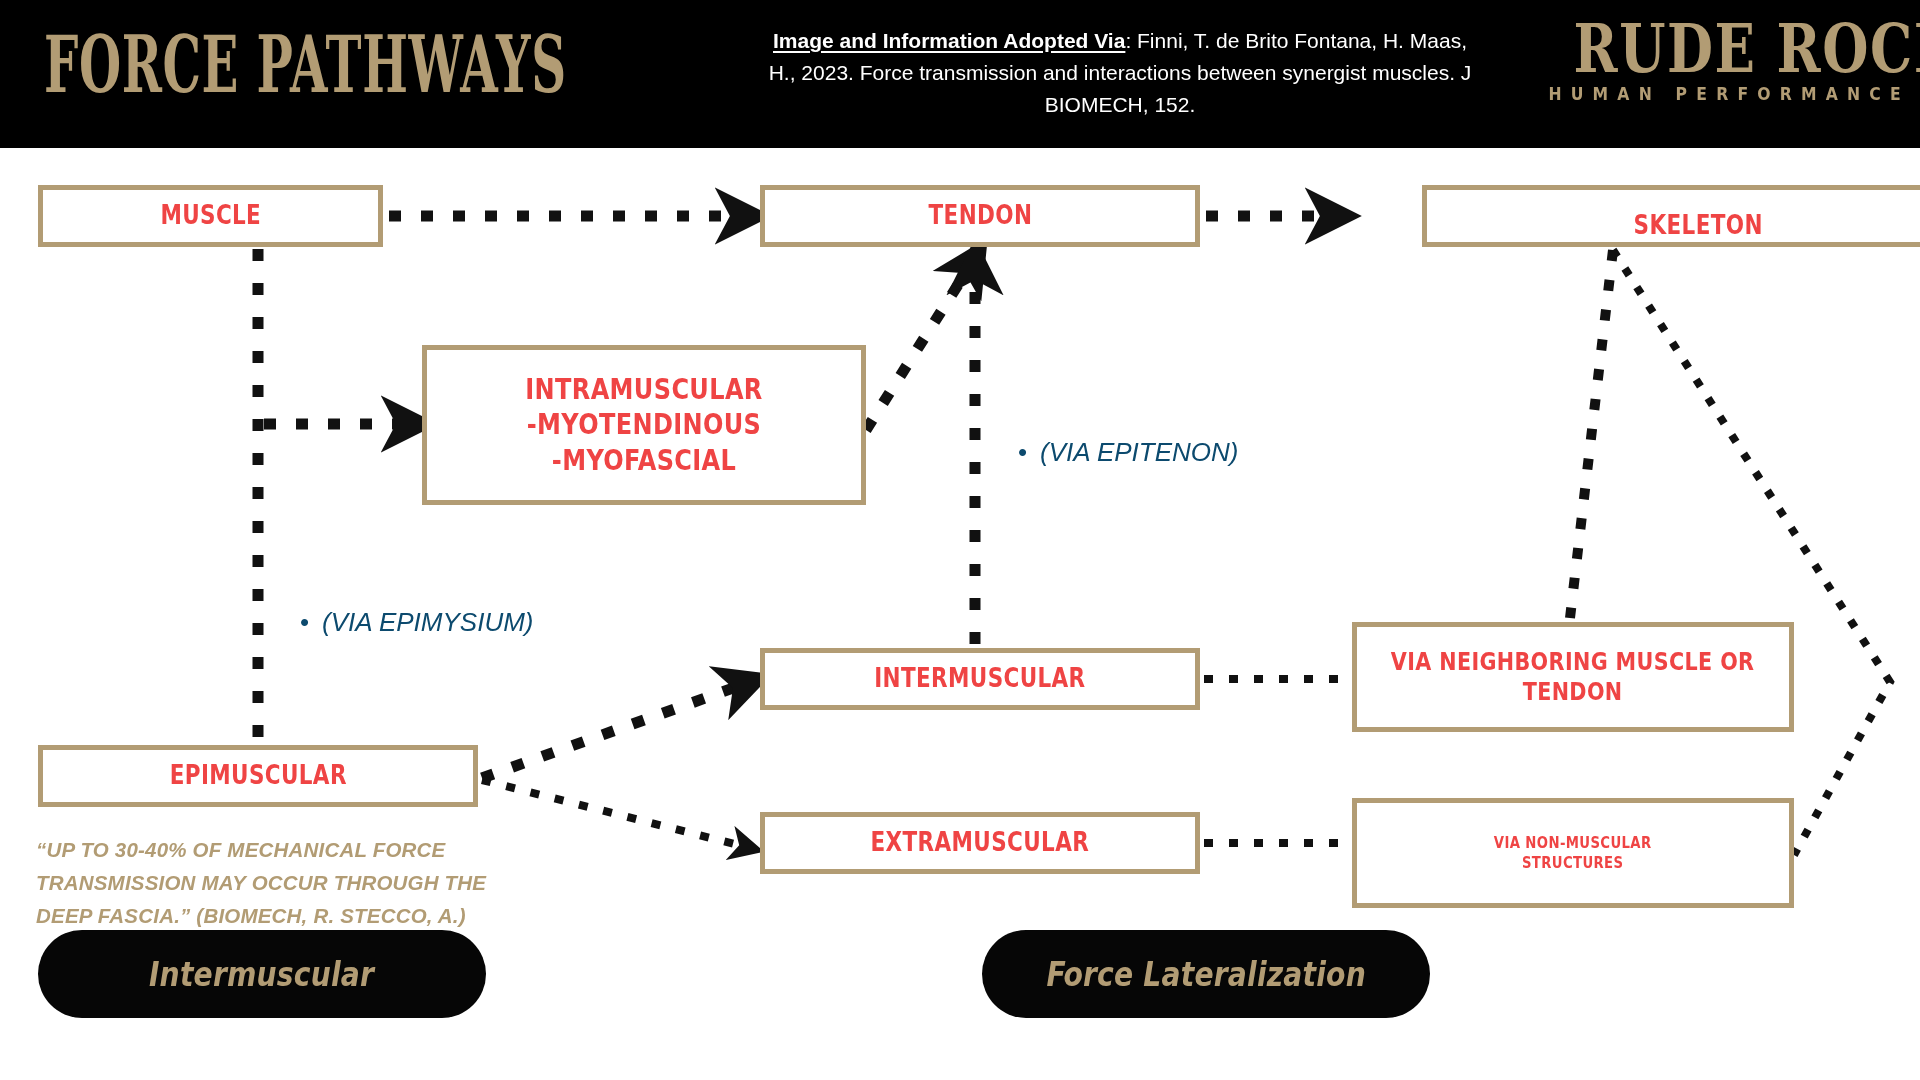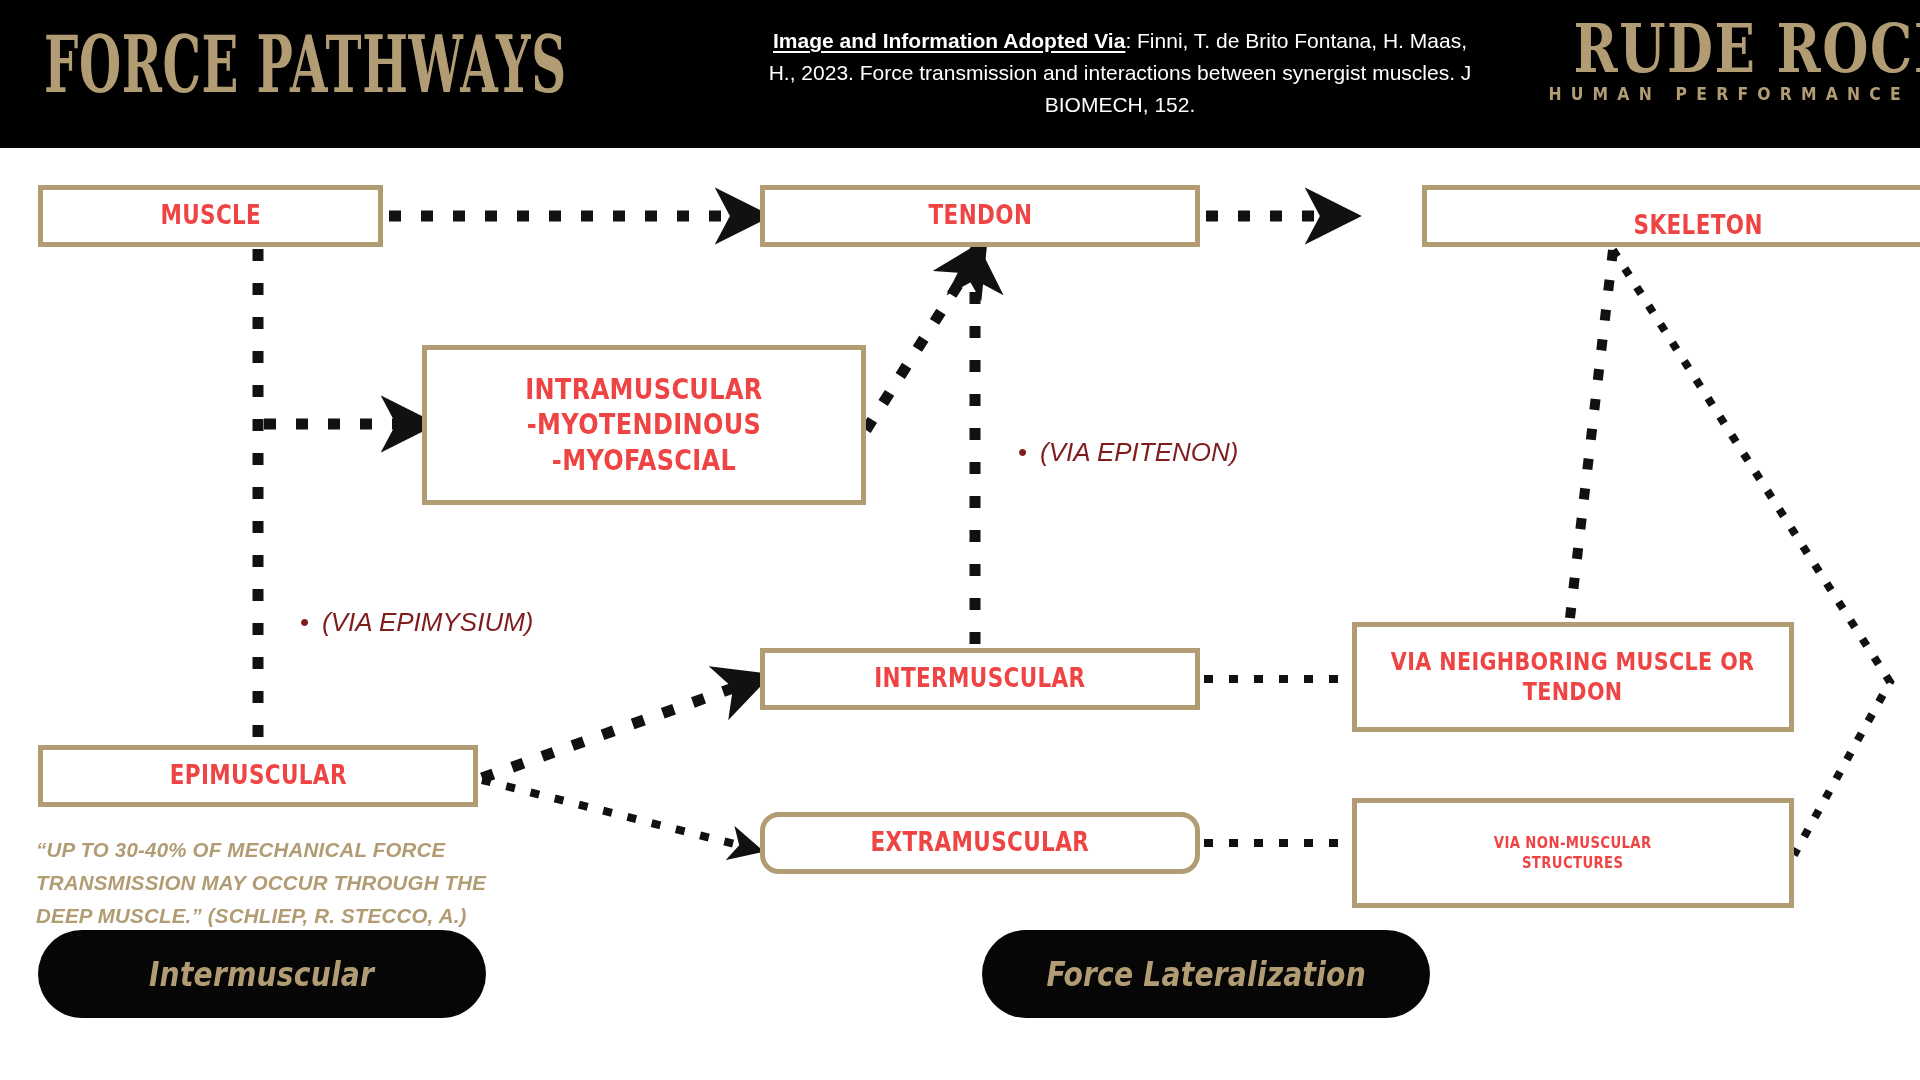--- a/index.html
+++ b/index.html
@@ -87,32 +87,32 @@
     line-height:1.22;
     z-index:5;
   }
   .node span{display:block;transform:scaleX(0.92);}
 
   #n-muscle      {left:38px;  top:185px; width:345px; height:62px;}
   #n-tendon      {left:760px; top:185px; width:440px; height:62px;}
   #n-skeleton    {left:1422px;top:185px; width:552px; height:62px;align-items:flex-end;}
   #n-intramusc   {left:422px; top:345px; width:444px; height:160px; font-size:29px;}
   #n-intermusc   {left:760px; top:648px; width:440px; height:62px;}
-  #n-extramusc   {left:760px; top:812px; width:440px; height:62px;border-radius:19px;}
+  #n-extramusc   {left:760px; top:812px; width:440px; height:62px;}
   #n-epimusc     {left:38px;  top:745px; width:440px; height:62px;}
   #n-neighbor    {left:1352px;top:622px; width:442px; height:110px; font-size:25px;}
   #n-nonmuscular {left:1352px;top:798px; width:442px; height:110px; font-size:16px;}
 
   
   .annot{
     position:absolute;
     font-family:"Liberation Sans", sans-serif;
     font-style:italic;
     font-size:26px;
-    color:#7f1d1d;
+    color:#0c4a6e;
     white-space:nowrap;
     z-index:6;
     text-align:right;
   }
   .annot .bul{font-style:normal;font-size:26px;margin-right:13px;}
   #a-epitenon {left:1018px;top:437px;}
   #a-epimysium{left:300px; top:607px;}
 
   
   #quote{
@@ -251,21 +251,21 @@
   <span class="bul">•</span><span>(VIA EPITENON)</span>
 </div>
 
 <div class="annot" id="a-epimysium">
   <span class="bul">•</span><span>(VIA EPIMYSIUM)</span>
 </div>
 
 <div id="quote">
   <div>“UP TO 30-40% OF MECHANICAL FORCE</div>
   <div>TRANSMISSION MAY OCCUR THROUGH THE</div>
-  <div>DEEP MUSCLE.” (SCHLIEP, R. STECCO, A.)</div>
+  <div>DEEP FASCIA.” (BIOMECH, R. STECCO, A.)</div>
 </div>
 
 <div id="pills">
   <div class="pill" id="p0">
     <span>Intermuscular</span>
   </div>
   <div class="pill" id="p2">
     <span>Force Lateralization</span>
   </div>
 </div>

